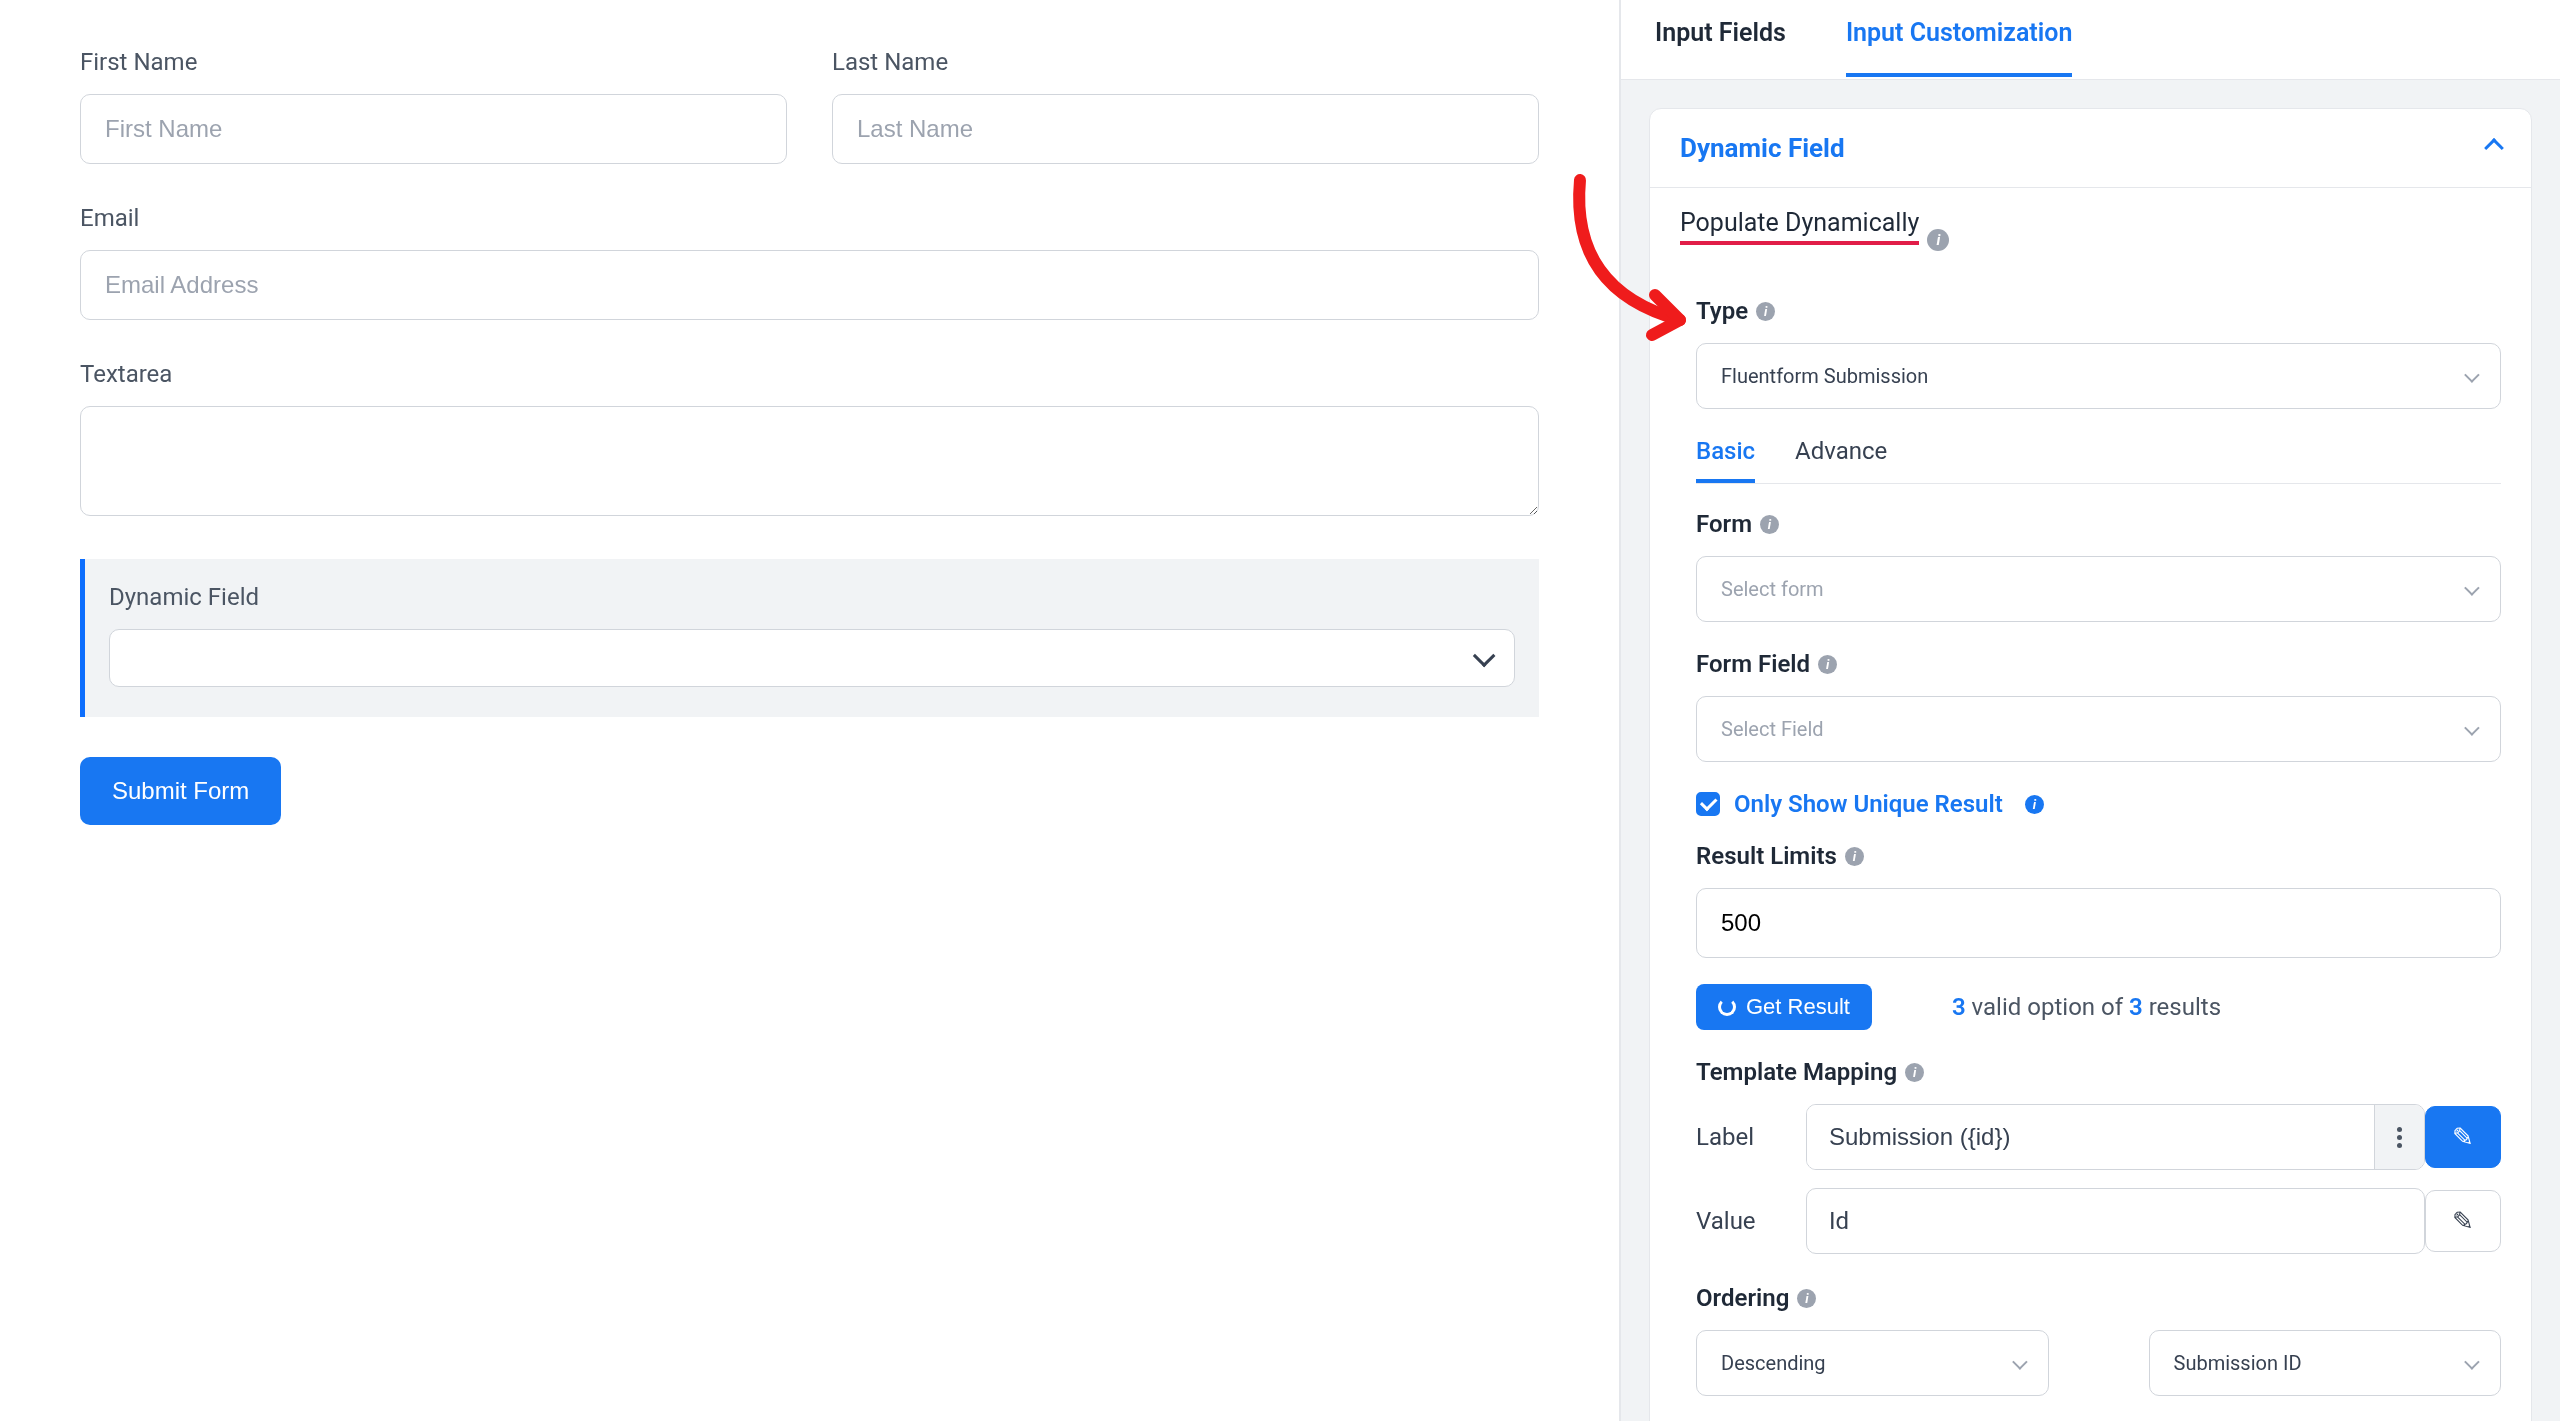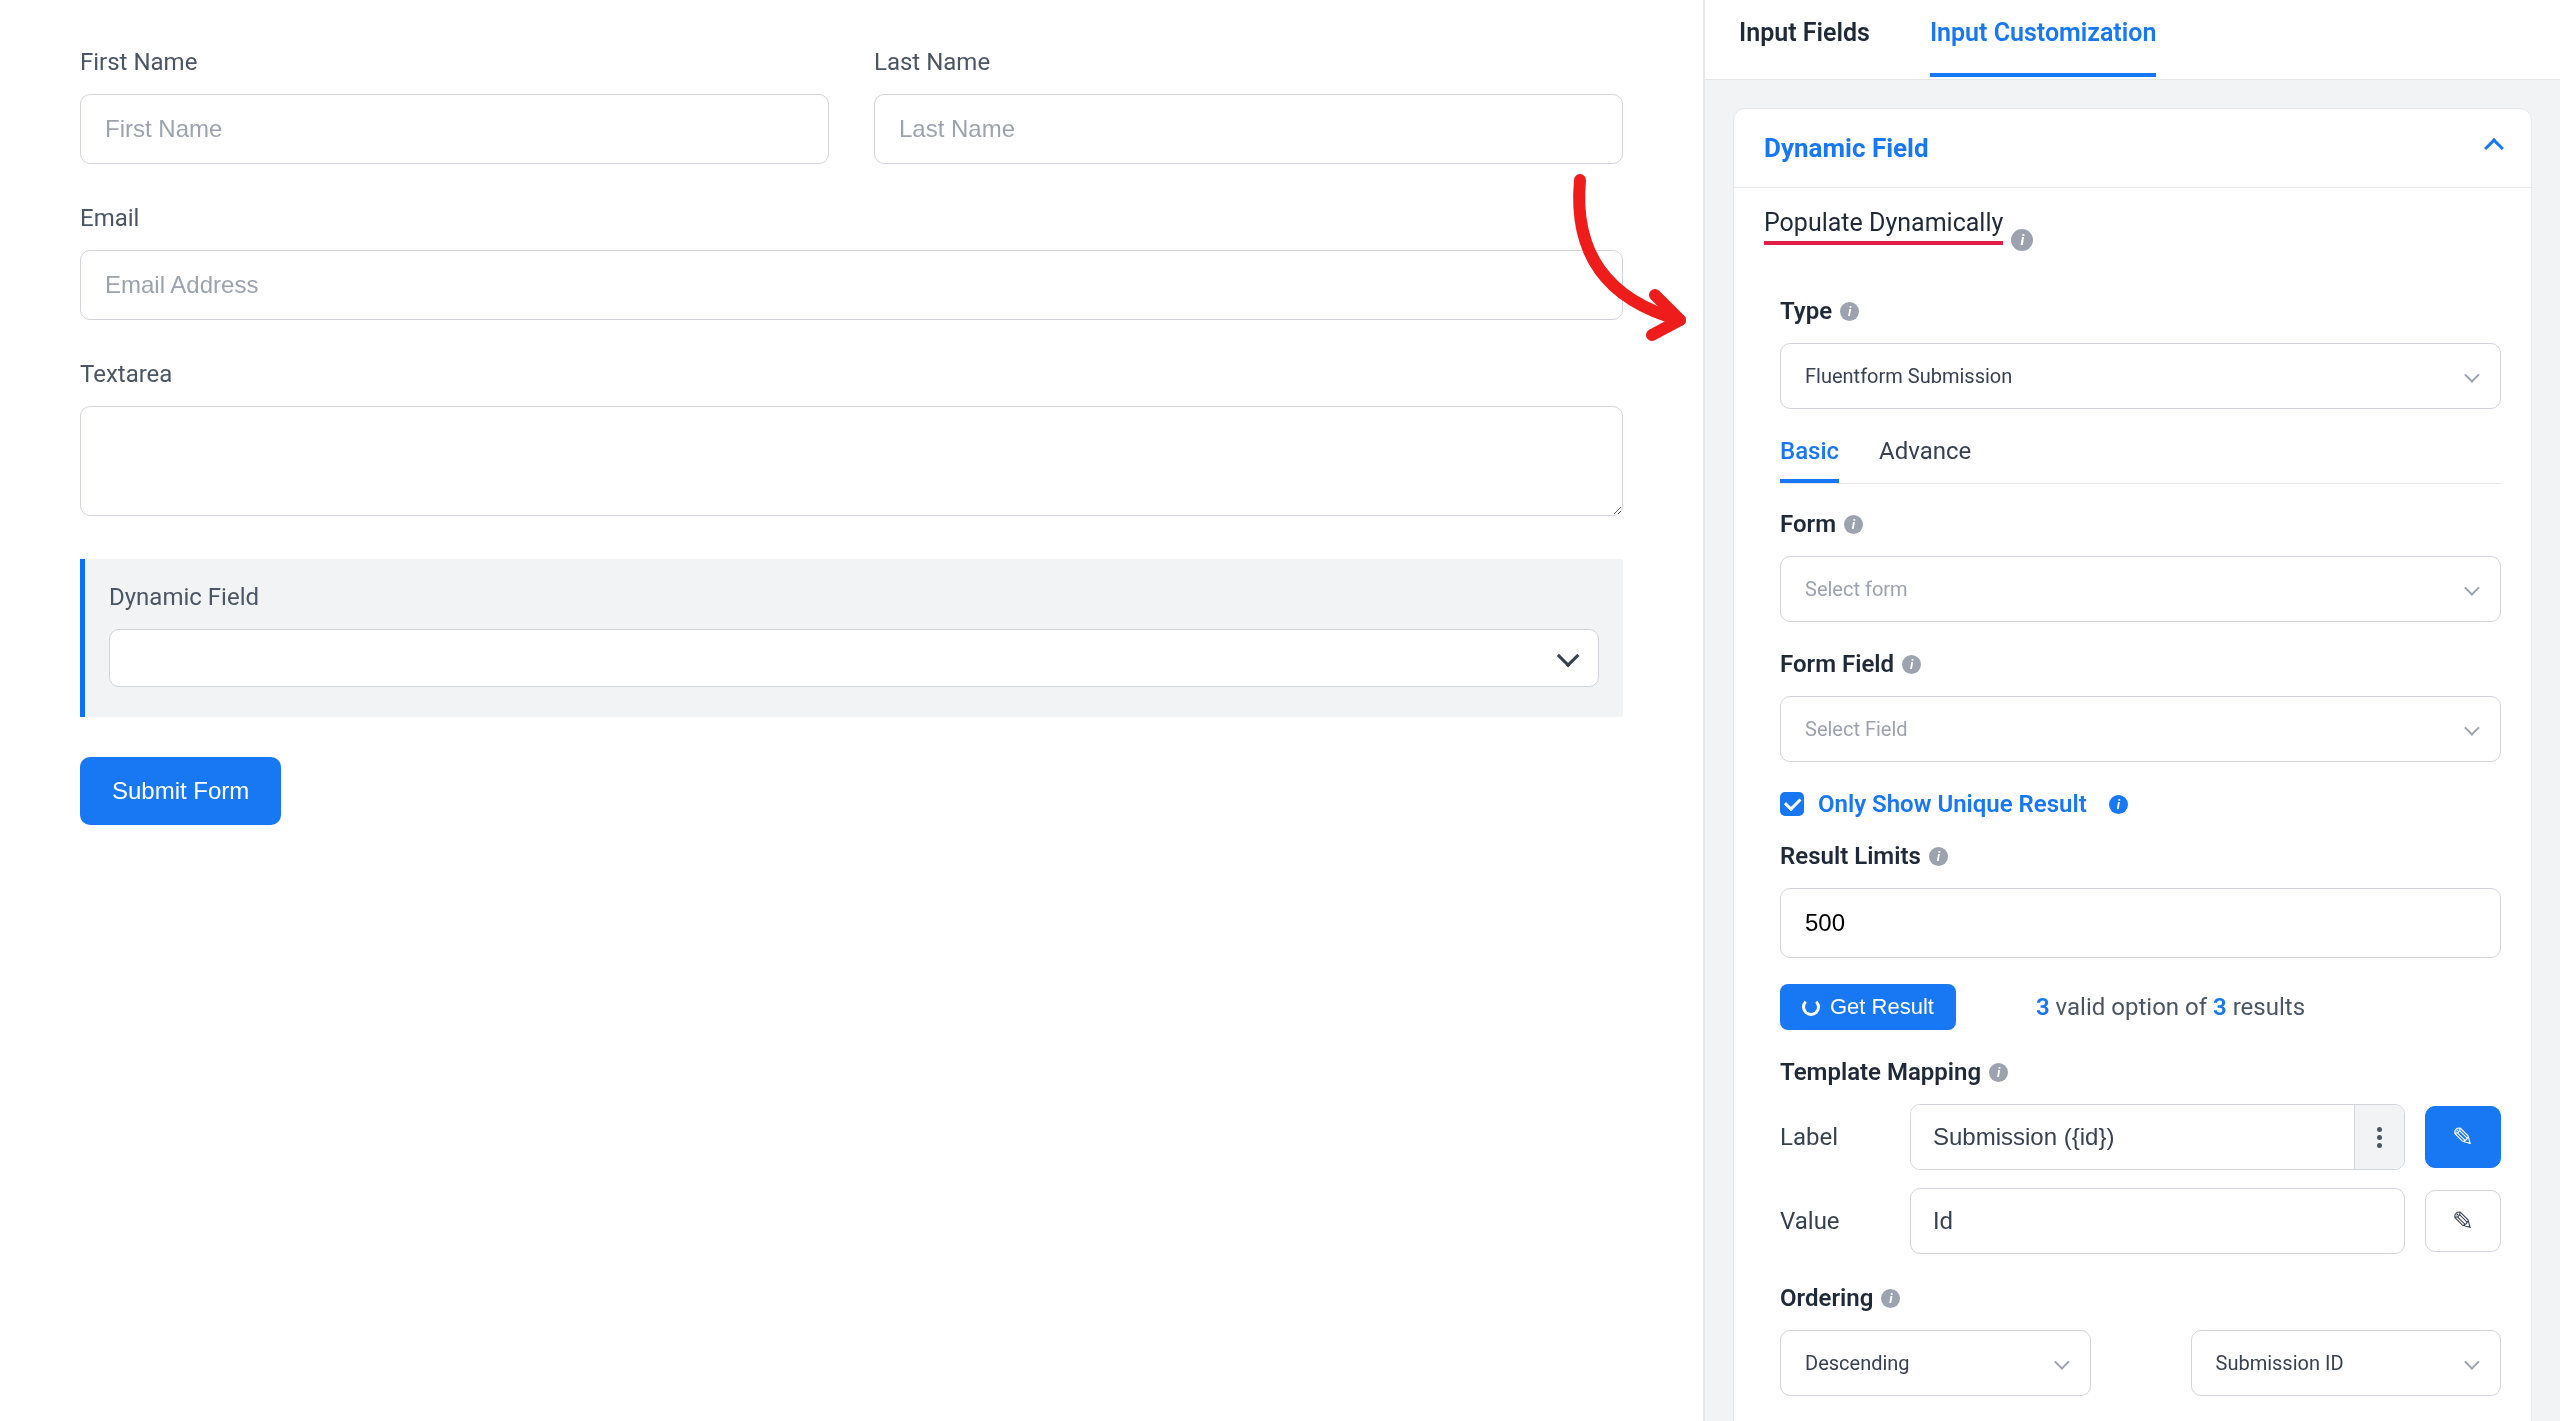--- a/index.html
+++ b/index.html
@@ -69,21 +69,21 @@
     color:#fff; border:none;
     border-radius: 10px;
     padding: 20px 32px;
     font-size:24px;
     font-weight:500;
     cursor:pointer;
   }
 
   
   .sidebar {
-    width: 856px;
+    width: 940px;
     display:flex;
     flex-direction:column;
     background:#fff;
     border-left: 1px solid #e5e7eb;
   }
   .side-tabs {
     display:flex;
     gap: 60px;
     padding: 18px 34px 0 34px;
     border-bottom:1px solid #e5e7eb;
@@ -247,21 +247,20 @@
     border:3px solid #fff;
     border-radius:50%;
     border-top-color:transparent;
   }
   .valid-text { font-size: 24px; color:#4b5563; }
   .valid-text .num { color:#1877f2; font-weight:600; }
 
   .tm-row {
     display:flex;
     align-items:center;
-    gap: 20px;
     margin-bottom: 18px;
   }
   .tm-label { width: 110px; font-size:24px; color:#374151; }
   .tm-input {
     flex:1;
     display:flex;
     border:1px solid #d1d5db;
     border-radius:10px;
     overflow:hidden;
   }

